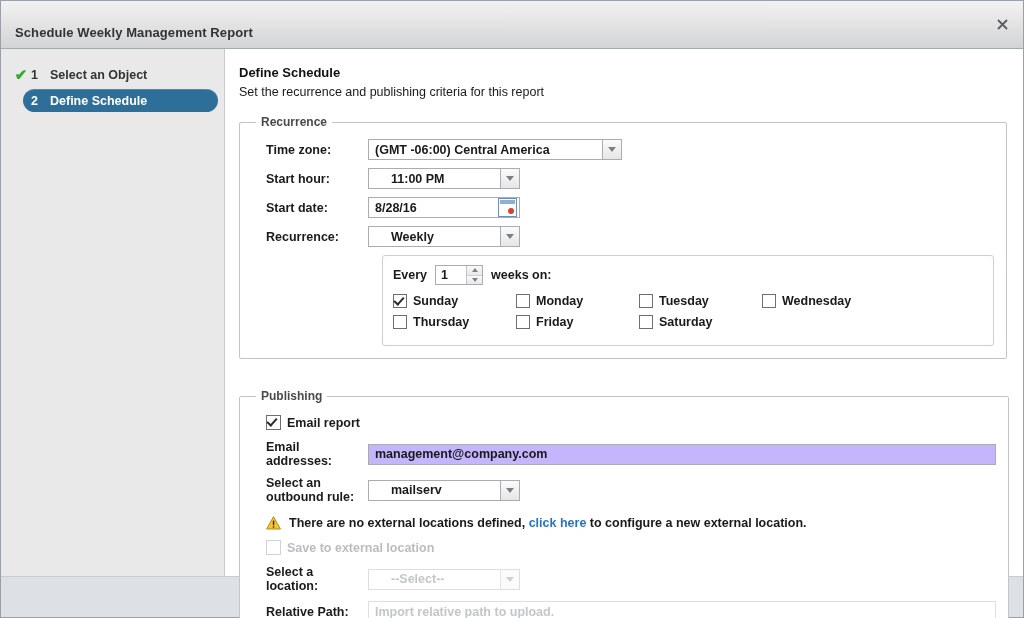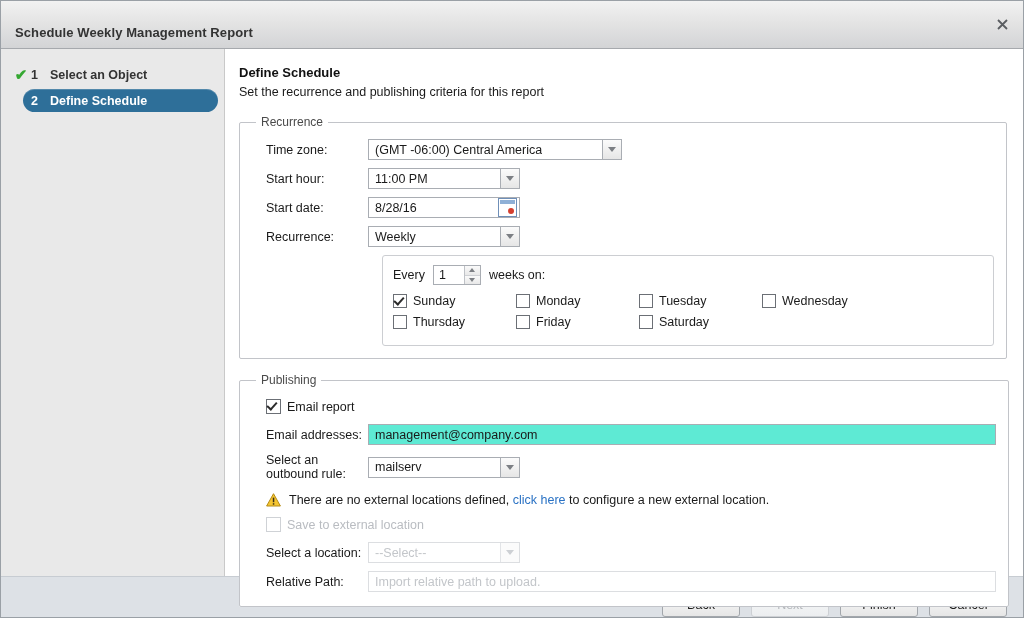--- a/index.html
+++ b/index.html
@@ -91,23 +91,24 @@
     box-sizing: border-box;
     position: relative;
   }
   #page-title { font-size: 13px; font-weight: bold; color: #111; margin-bottom: 5px; }
   #page-subtitle { font-size: 12.5px; color: #1a1a1a; margin-bottom: 16px; }
 
   
   fieldset.group {
     border: 1px solid #c2c4c9;
     border-radius: 2px;
-    margin: 0 0 14px 0;
+    margin: 0 0 30px 0;
     padding: 10px 12px 12px 12px;
     background: #ffffff;
+    font-weight: bold;
   }
   fieldset.group > legend {
     font-size: 12px; color: #4a4a4a;
     padding: 0 5px; margin-left: 4px;
   }
 
   
   .row { display: flex; align-items: center; margin-bottom: 8px; }
   .row .lbl {
     width: 116px; min-width: 116px;
@@ -134,21 +135,21 @@
     display: flex; align-items: center; justify-content: center;
     cursor: pointer;
   }
   .arrow-btn .caret {
     width: 0; height: 0;
     border-left: 4px solid transparent;
     border-right: 4px solid transparent;
     border-top: 5px solid #7c7f84;
   }
   .sel-tz { width: 254px; }
-  .sel-sm { width: 152px; }
+  .sel-sm { width: 152px; padding-left: 16px; }
   .txt-date { width: 152px; }
 
   .cal-btn {
     width: 17px; min-width: 17px; height: 17px;
     margin-left: auto; margin-right: 2px;
     border: 1px solid #6f8fb8;
     background: #ffffff;
     display: flex; align-items: center; justify-content: center;
     cursor: pointer; position: relative;
   }
@@ -226,21 +227,21 @@
   }
   .cbox.disabled { border-color: #cfd2d6; cursor: default; }
 
   
   .pub-check-row { display: flex; align-items: center; margin: 2px 0 10px 14px; }
   .pub-check-row .t { font-size: 12.5px; }
   .pub-check-row .cbox { width: 13px; height: 13px; min-width: 13px; }
 
   .email-input {
     height: 21px; box-sizing: border-box;
-    border: 1px solid #a9adb3; background: #5eead4;
+    border: 1px solid #a9adb3; background: #c4b5fd;
     display: flex; align-items: center;
     padding-left: 6px;
     font-size: 12.5px;
     width: 628px;
   }
 
   .warn-row { display: flex; align-items: flex-end; margin: 12px 0 10px 14px; }
   .warn-ico {
     width: 15px; height: 14px; min-width: 15px;
     margin-right: 8px; position: relative;

